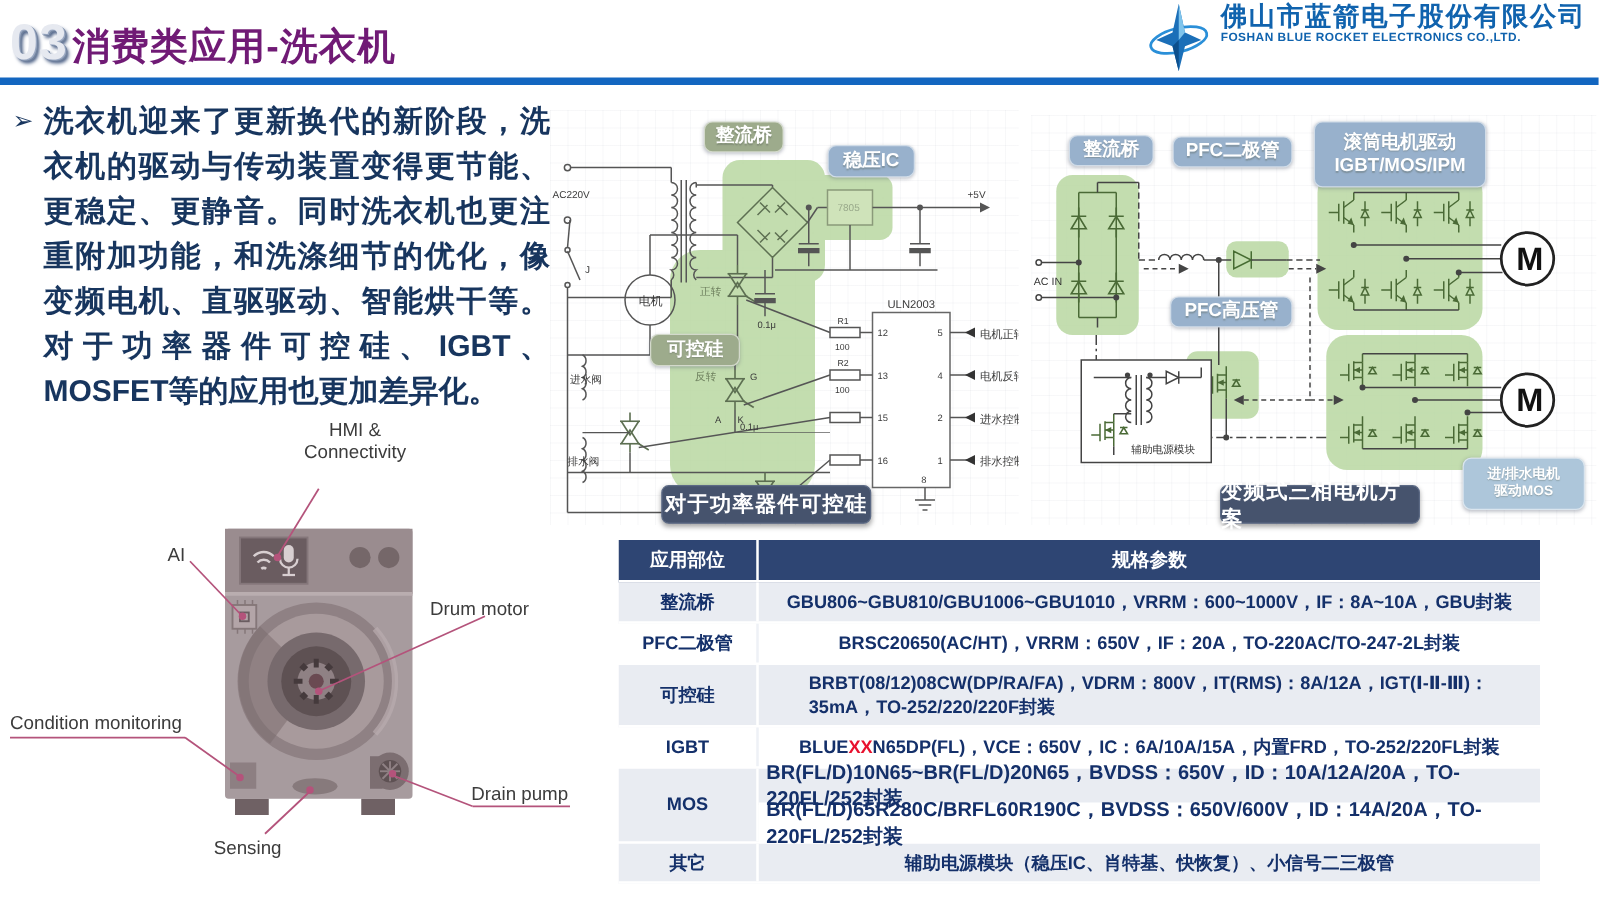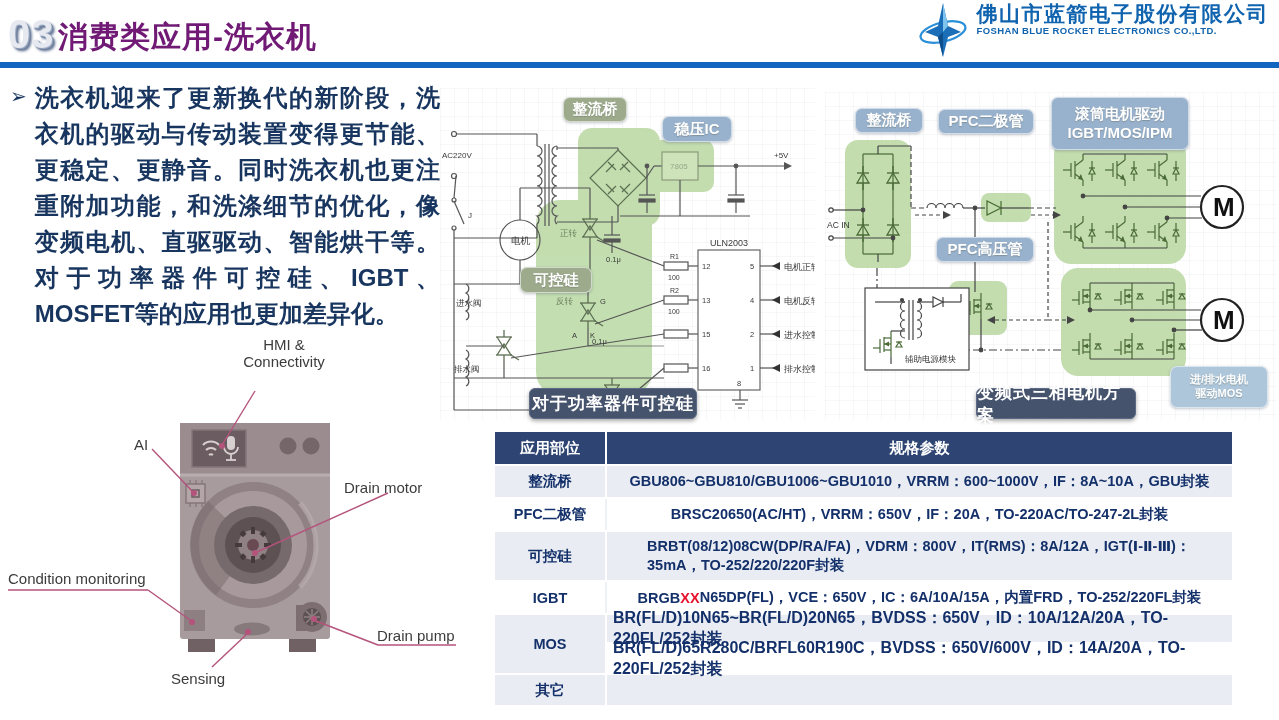--- a/index.html
+++ b/index.html
@@ -188,21 +188,21 @@
       <circle cx="248" cy="299" r="3" stroke="none"></circle>
     <line x1="456" y1="312" x2="378" y2="312"></line>
       <line x1="378" y1="312" x2="316" y2="288"></line>
       <circle cx="314" cy="286" r="3" stroke="none"></circle>
   </g>
 </svg>
 
 <div class="wlabel" style="left:232px;top:336px;width:104px;text-align:center;">HMI &amp;
 Connectivity</div>
 <div class="wlabel" style="left:134px;top:436px;">AI</div>
-<div class="wlabel" style="left:344px;top:479px;">Drain motor</div>
+<div class="wlabel" style="left:344px;top:479px;">Drum motor</div>
 <div class="wlabel" style="left:8px;top:570px;">Condition monitoring</div>
 <div class="wlabel" style="left:171px;top:670px;">Sensing</div>
 <div class="wlabel" style="left:377px;top:627px;">Drain pump</div>
 
 <div id="diagram-fixed" class="diagram">
 <svg width="375" height="332" viewBox="0 0 375 332">
   <defs>
     <g id="triac" stroke="#5d6f52" fill="none" stroke-width="1.3">
       <line x1="0" y1="-16" x2="0" y2="-9"></line>
       <line x1="-8" y1="-9" x2="8" y2="-9"></line>
@@ -542,28 +542,29 @@
     <div class="t-cell">PFC二极管</div>
     <div class="t-cell">BRSC20650(AC/HT)，VRRM：650V，IF：20A，TO-220AC/TO-247-2L封装</div>
   </div>
   <div class="t-row t-body row-alt h50">
     <div class="t-cell">可控硅</div>
     <div class="t-cell" style="padding:2px 40px;border-radius:18px;">BRBT(08/12)08CW(DP/RA/FA)，VDRM：800V，IT(RMS)：8A/12A，IGT(Ⅰ-Ⅱ-Ⅲ)：35mA，TO-252/220/220F封装</div>
   </div>
   <div class="t-row t-body row-white h33">
     <div class="t-cell">IGBT</div>
     <div class="t-cell">
-        <span>BRGB</span>
+        <span>BLUE</span>
         <span class="red">XX</span>
         <span>N65DP(FL)，VCE：650V，IC：6A/10A/15A，内置FRD，TO-252/220FL封装</span>
       </div>
   </div>
   <div class="t-row t-body" style="border-bottom:2px solid #fff;">
     <div class="mos-left">MOS</div>
     <div>
       <div class="mos-line mos-line1">BR(FL/D)10N65~BR(FL/D)20N65，BVDSS：650V，ID：10A/12A/20A，TO-220FL/252封装</div>
       <div class="mos-line mos-line2">BR(FL/D)65R280C/BRFL60R190C，BVDSS：650V/600V，ID：14A/20A，TO-220FL/252封装</div>
     </div>
   </div>
   <div class="t-row t-body row-alt h32">
     <div class="t-cell">其它</div>
+    <div class="t-cell">辅助电源模块（稳压IC、肖特基、快恢复）、小信号二三极管</div>
   </div>
 </div>
 
 </body></html>

